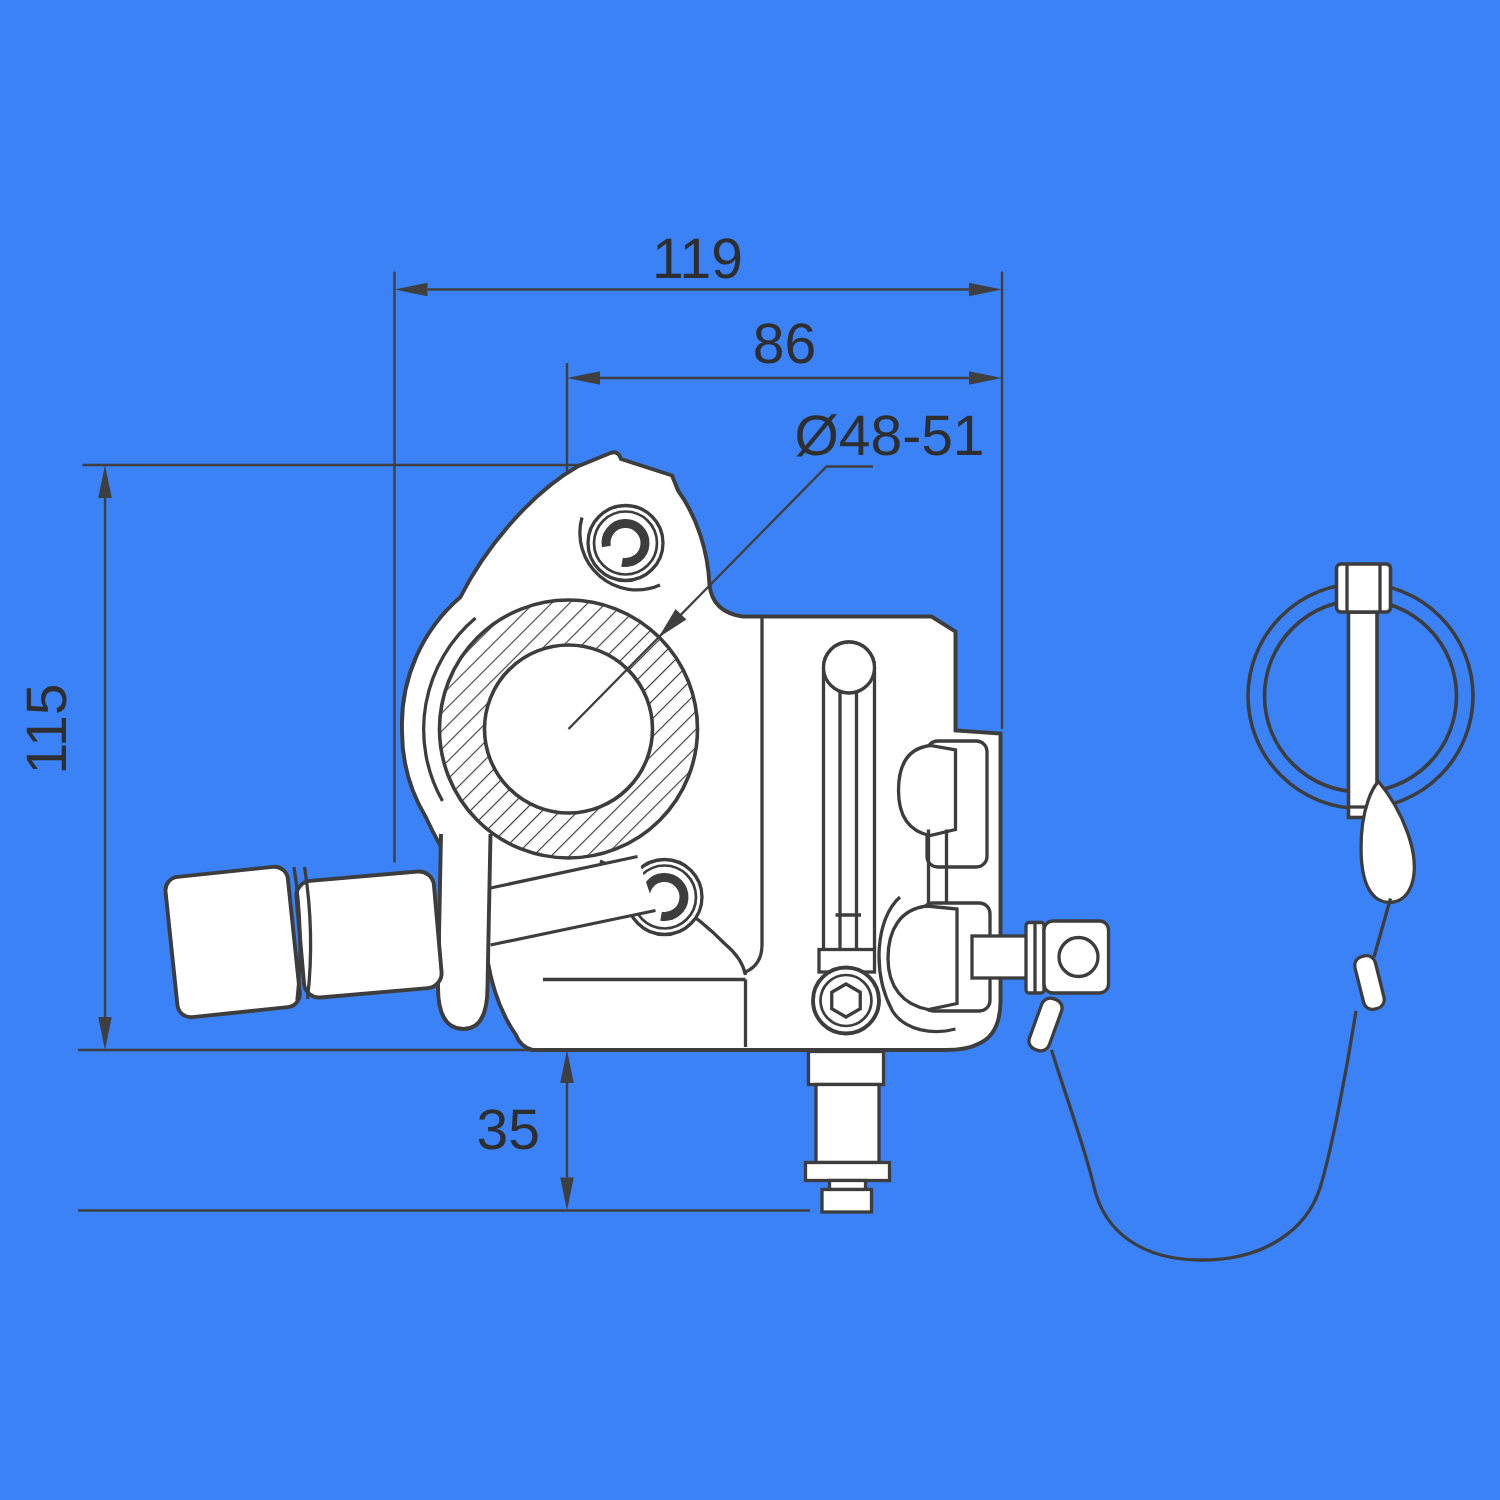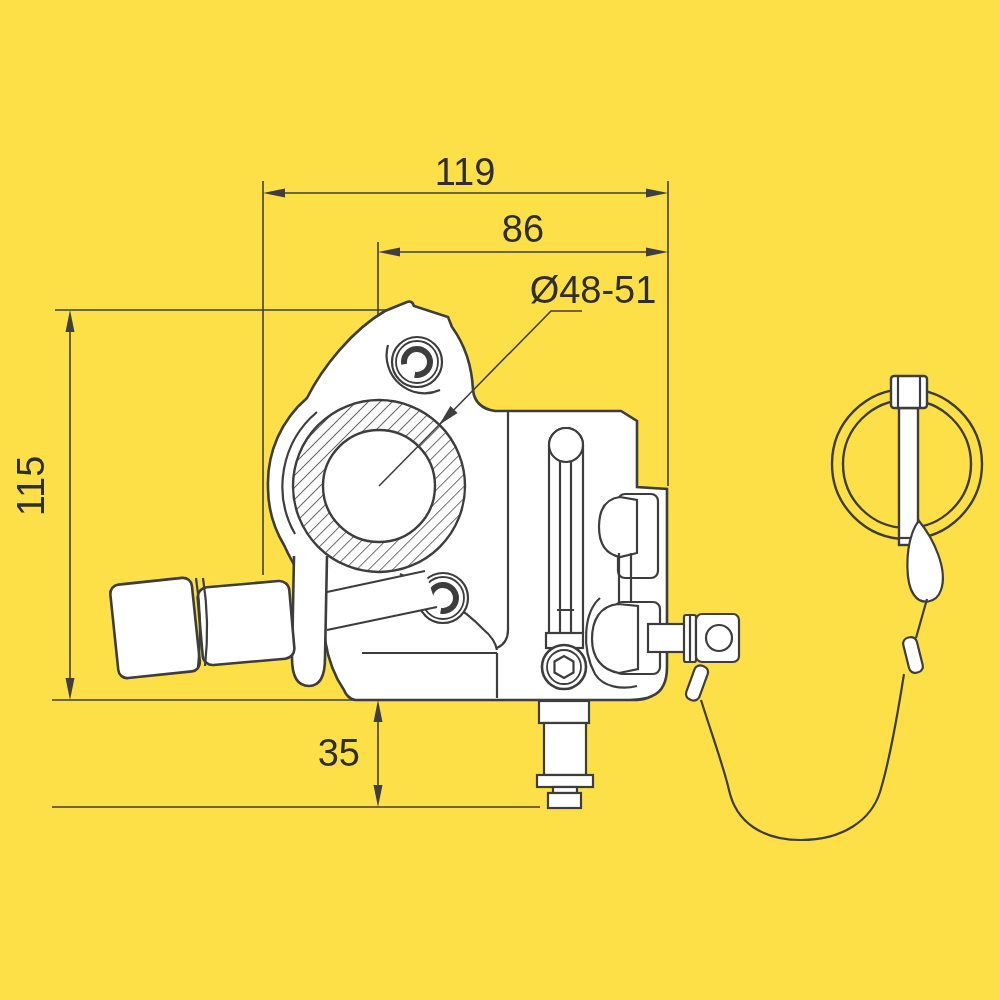--- a/index.html
+++ b/index.html
@@ -1,16 +1,16 @@
 <!DOCTYPE html>
 <html><head>
 <meta charset="utf-8">
 <style>
   html,body{margin:0;padding:0;background:#ffffff;}
-  .canvas{width:1000px;height:1000px;position:relative;background:#fde047;overflow:hidden;}
+  .canvas{width:1000px;height:1000px;position:relative;background:#3b82f6;overflow:hidden;}
   svg{display:block;}
   text{font-family:"Liberation Sans","DejaVu Sans",sans-serif;fill:#2e2e2e;}
   .dim-text{font-size:38px;}
   .thin{stroke:#3f3f3f;stroke-width:1.6;fill:none;}
   .part{stroke:#3d3d3d;stroke-width:2.6;fill:#ffffff;}
   .part-line{stroke:#3d3d3d;stroke-width:2.2;fill:none;}
   .part-fill{stroke:#3d3d3d;stroke-width:2.2;fill:#ffffff;}
   .arrow{fill:#3f3f3f;stroke:none;}
 </style>
 </head>

